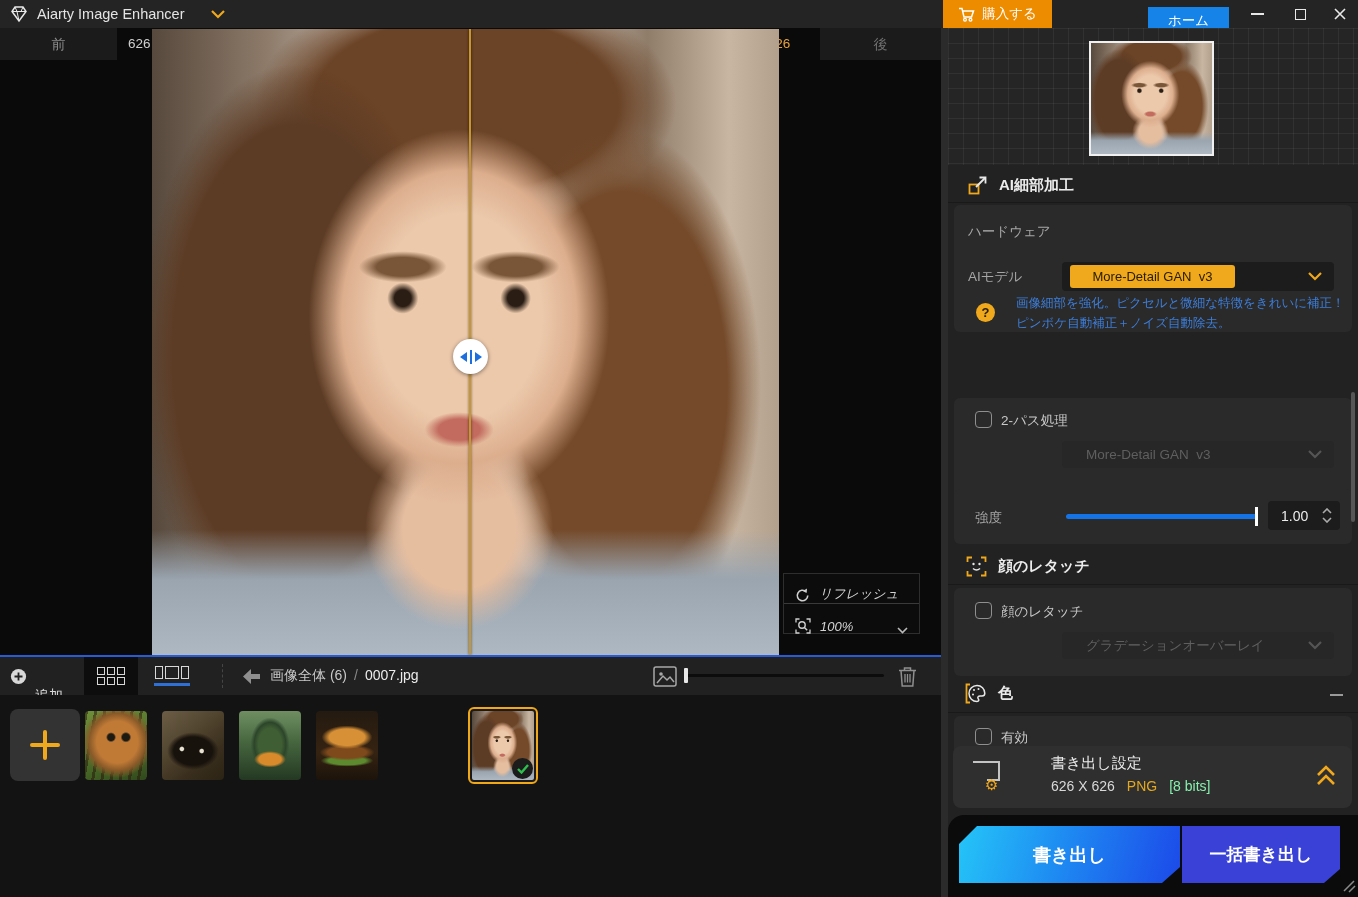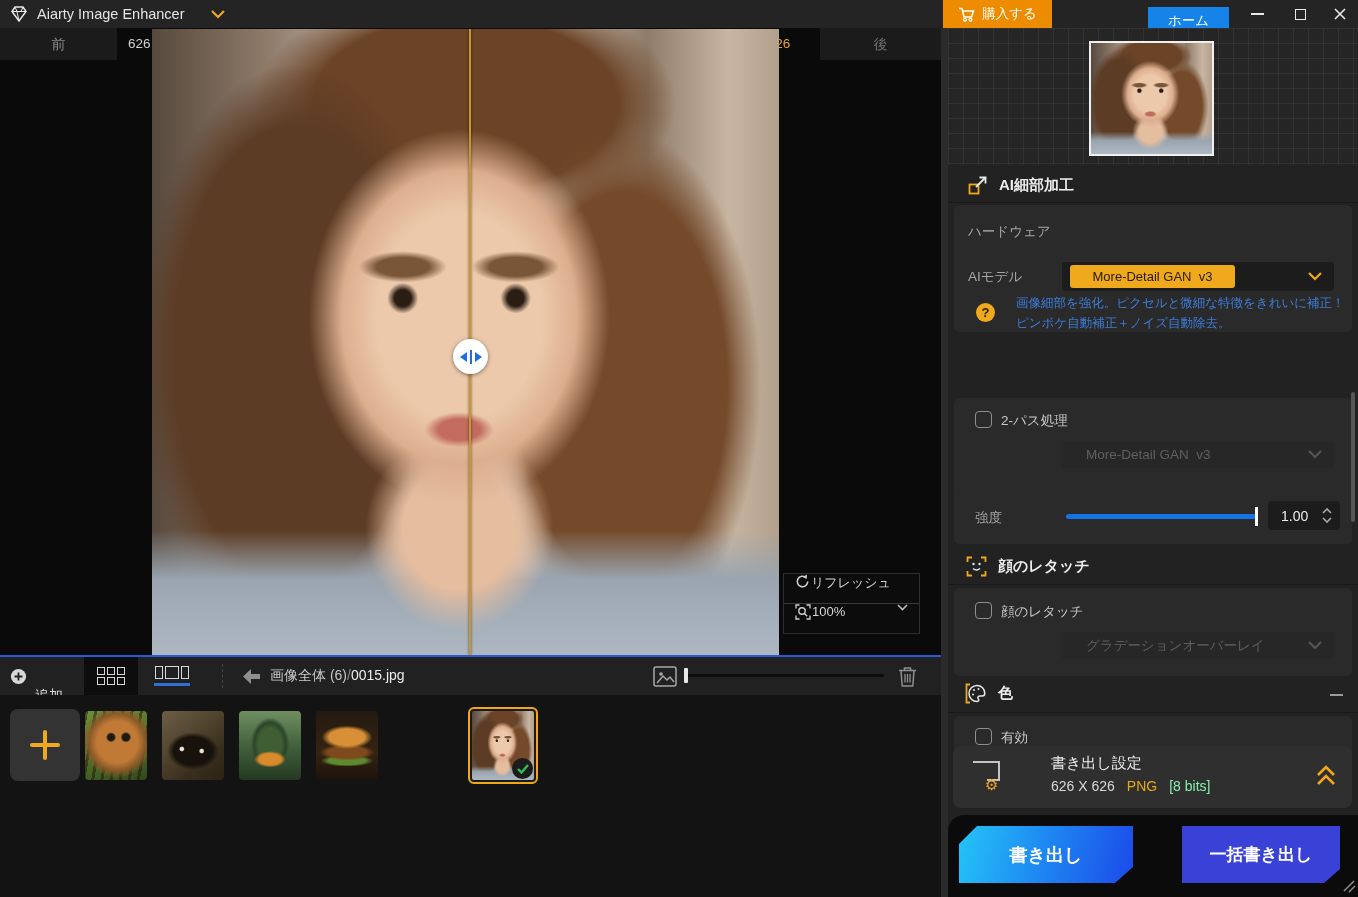--- a/index.html
+++ b/index.html
@@ -31,21 +31,21 @@
       radial-gradient(ellipse 15% 16% at 49% 80%, #e5bd9f 0 60%, rgba(0,0,0,0) 100%),
       linear-gradient(180deg, rgba(0,0,0,0) 80%, #9aa5b0 88%, #aeb8c2 100%),
       radial-gradient(ellipse 29% 54% at 23% 52%, #5d3c25 0 68%, rgba(0,0,0,0) 86%),
       radial-gradient(ellipse 27% 50% at 75% 57%, #744a2a 0 62%, rgba(0,0,0,0) 82%),
       radial-gradient(ellipse 42% 24% at 50% 12%, #6b4326 0 58%, rgba(0,0,0,0) 80%),
       linear-gradient(90deg, #57493d 0%, #8d7a69 18%, #cfc3b8 38%, #e9e3dc 55%, #d8cfc6 63%, #8f7c69 79%, #c9b6a2 92%, #b3a08c 100%);
     background-color:#b9a894;
   }
 
   .float-box { background:rgba(12,12,12,.8); border:1px solid #2e2e2e; color:#d4d4d4; font-size:13px; }
-  .float-row { height:30px; display:flex; align-items:flex-start; gap:1px; padding:0 11px; }
+  .float-row { height:30px; display:flex; align-items:flex-end; gap:9px; padding:0 11px;font-style:italic; }
 
   
   #toolbar { left:0; top:655px; width:941px; height:40px; background:#212121; border-top:2px solid #2a5bd7; }
   .tool-label { color:#d6d6d6; font-size:14px;margin-top:40px; }
   .grid-icon { display:grid; grid-template-columns:repeat(3,8px); grid-template-rows:repeat(2,8px); gap:2px; }
   .grid-icon span { border:1.5px solid #d8d8d8; background:transparent; }
   .strip-icon { display:flex; align-items:center; gap:2px; }
   .strip-icon span { border:1.6px solid #d8d8d8; height:13px; }
 
   
@@ -224,24 +224,24 @@
           <span style="width:8px"></span>
       </div>
       <div style="width:36px;height:3px;background:#2f6fd8"></div>
     </div>
 
     <div class="abs" style="left:222px;top:7px;height:24px;border-left:1px dashed #454545"></div>
 
     <svg class="abs" style="left:243px;top:12px" width="17" height="15" viewBox="0 0 17 15">
       <path d="M8 0 L0 7.5 L8 15 L8 10 H17 V5 H8 Z" fill="#8f8f8f"></path>
     </svg>
-    <div class="abs" style="left:270px;top:10px;font-size:14px;color:#c9c9c9;display:flex;">
+    <div class="abs" style="left:270px;top:10px;font-size:14px;color:#c9c9c9;display:flex;gap:7px">
       <span>画像全体 (6)</span>
       <span style="color:#8a8a8a">/</span>
-      <span style="color:#ececec">0015.jpg</span>
+      <span style="color:#ececec">0007.jpg</span>
     </div>
 
     <svg class="abs" style="left:653px;top:9px" width="24" height="21" viewBox="0 0 24 21">
       <rect x="1" y="1" width="22" height="19" rx="2" fill="none" stroke="#a8a8a8" stroke-width="1.5"></rect>
       <circle cx="8" cy="8" r="1.8" fill="#a8a8a8"></circle>
       <path d="M4 17 L10 10 L14 14 L17 11 L21 16" fill="none" stroke="#a8a8a8" stroke-width="1.5"></path>
     </svg>
     <div class="abs" style="left:684px;top:17px;width:200px;height:3px;background:#0c0c0c;border-radius:2px"></div>
     <div class="abs" style="left:684px;top:11px;width:4px;height:15px;background:#e8e8e8;border-radius:1px"></div>
 
@@ -395,21 +395,21 @@
         <span style="color:#e3a81f">PNG</span>
         <span style="color:#86efac">[8 bits]</span>
       </div>
       <svg class="abs" style="left:363px;top:19px" width="20" height="22" viewBox="0 0 20 22">
         <polyline points="2,10 10,2 18,10" fill="none" stroke="#f0a81c" stroke-width="2.6"></polyline>
         <polyline points="2,19 10,11 18,19" fill="none" stroke="#f0a81c" stroke-width="2.6"></polyline>
       </svg>
     </div>
 
     <div class="abs btn-dock" style="left:0;top:787px;width:410px;height:82px;z-index:6">
-      <div class="abs export-btn" style="left:11px;top:11px;width:174px;height:57px">
+      <div class="abs export-btn" style="left:11px;top:11px;width:221px;height:57px">
         <span>書き出し</span>
       </div>
       <div class="abs batch-btn" style="left:234px;top:11px;width:158px;height:57px">
         <span>一括書き出し</span>
       </div>
       <svg class="abs" style="left:392px;top:62px" width="16" height="16">
         <path d="M4 14 L14 4 M9 15 L15 9" stroke="#8a8a8a" stroke-width="1.5"></path>
       </svg>
     </div>
 

